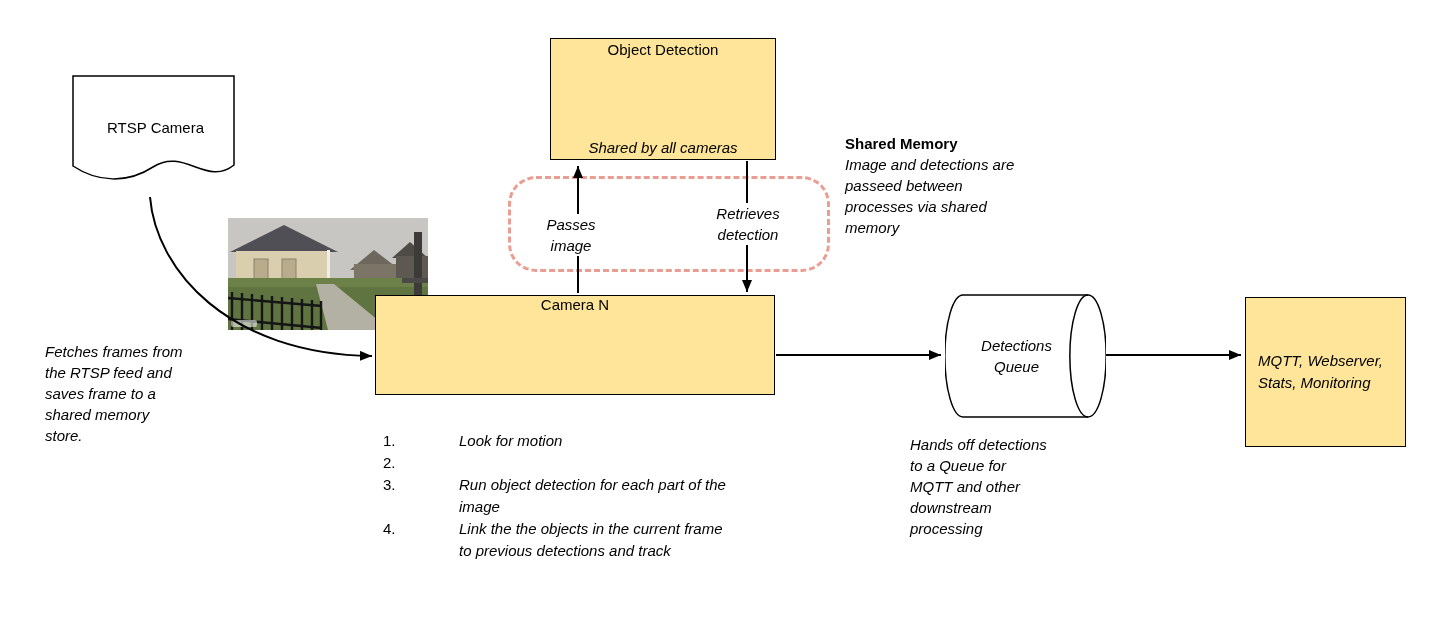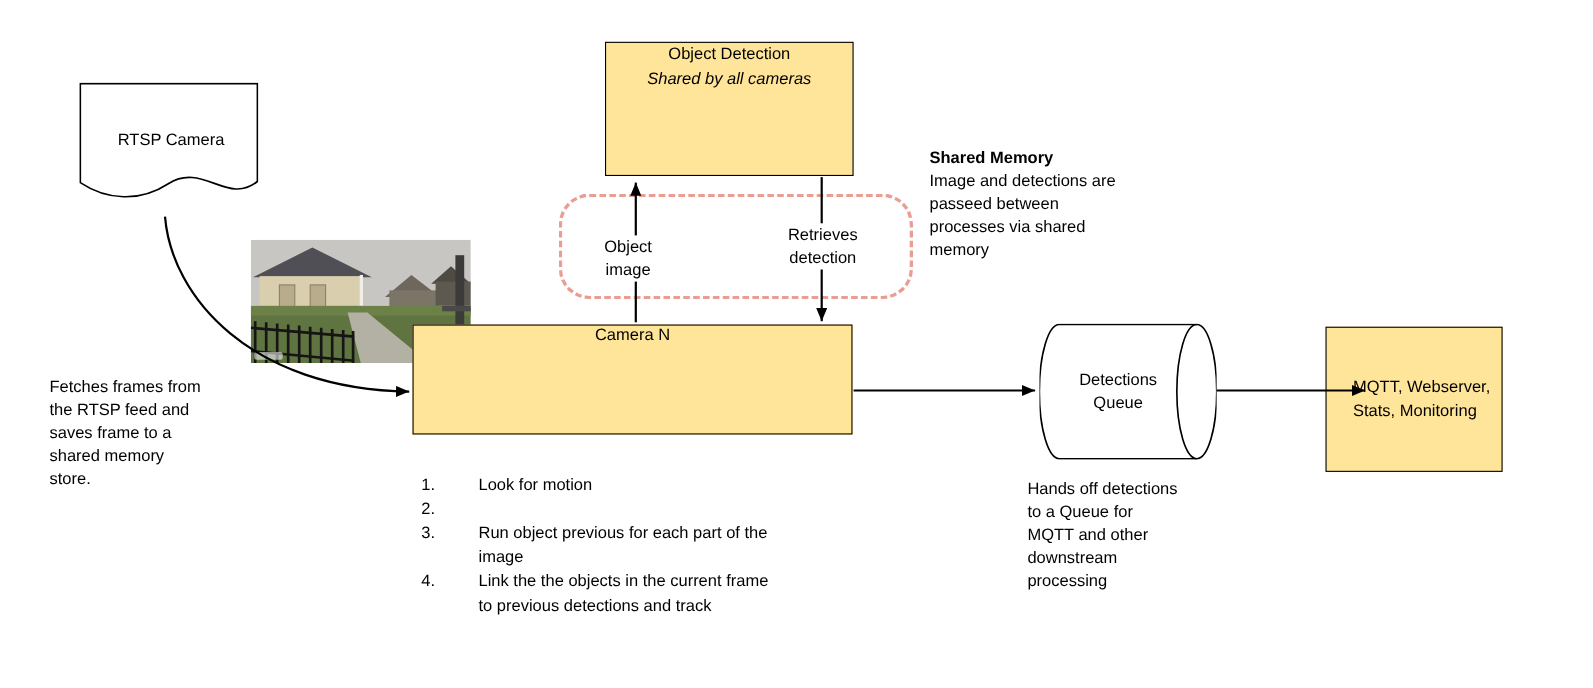--- a/index.html
+++ b/index.html
@@ -28,24 +28,24 @@
   .node {
     position: absolute;
     background: var(--node-fill, #ffe599);
     border: 1px solid var(--node-border, #000);
     z-index: 1;
   }
   .center-flex {
     display: flex;
     flex-direction: column;
     align-items: center;
-    justify-content: flex-start;
+    justify-content: space-between;
     text-align: center;
   }
-  .preline { white-space: pre-line; }
+  .preline { white-space: pre-line; font-style: italic; }
 
   
   .doc-shape { position: absolute; left: 72px; top: 75px; width: 167px; height: 122px; z-index: 1; }
   .doc-shape svg { position: absolute; left: 0; top: 0; }
   .doc-label { position: absolute; top: 44px; left: 0; width: 100%; text-align: center; }
 
   
   .photo { position: absolute; left: 228px; top: 218px; width: 200px; height: 112px; z-index: 1; }
 
   
@@ -72,43 +72,43 @@
   .lbl-passes { left: 538px; top: 214px; width: 66px; }
   .lbl-retrieves { left: 704px; top: 203px; width: 88px; }
 
   
   .camera-box { left: 375px; top: 295px; width: 400px; height: 100px; }
 
   
   .steps { position: absolute; left: 383px; top: 430px; width: 400px; z-index: 1; line-height: 22px; }
   .step { display: flex; }
   .step-num { width: 52px; flex: none; }
-  .step-text { width: 340px; }
+  .step-text { width: 340px; margin-left: 24px; }
 
   
   .note { position: absolute; z-index: 1; line-height: 21px; }
   .note-fetch { left: 45px; top: 341px; width: 190px; }
   .note-shared { left: 845px; top: 133px; width: 225px; }
   .note-shared .note-title { font-weight: bold; }
-  .note-queue { left: 934px; top: 434px; width: 180px; }
+  .note-queue { left: 910px; top: 434px; width: 180px; }
 
   
   .cylinder { position: absolute; left: 945px; top: 294px; width: 161px; height: 124px; z-index: 1; }
   .cylinder svg { position: absolute; left: 0; top: 0; }
   .cyl-label {
     position: absolute; left: 0; top: 0; width: 143px; height: 124px;
     display: flex; align-items: center; justify-content: center;
     text-align: center; line-height: 21px;
   }
 
   
   .mqtt-box {
-    left: 1205px; top: 297px; width: 161px; height: 132px;
+    left: 1245px; top: 297px; width: 161px; height: 150px;
     display: flex; align-items: center;
-    padding-left: 24px;
+    padding-left: 12px;
     line-height: 22px;
   }
 </style>
 </head>
 <body>
 
 <div class="canvas">
 
   <svg class="layer-arrows" viewBox="0 0 1448 625">
     <defs>
@@ -165,21 +165,21 @@
     </svg>
   </div>
 
   <div class="node center-flex od-box">
     <div>Object Detection</div>
     <div class="od-sub">Shared by all cameras</div>
   </div>
 
   <div class="dashed-region"></div>
 
-  <div class="arrow-label lbl-passes preline">Object
+  <div class="arrow-label lbl-passes preline">Passes
 image</div>
   <div class="arrow-label lbl-retrieves preline">Retrieves
 detection</div>
 
   <div class="node center-flex camera-box">
     <span>Camera N</span>
   </div>
 
   <div class="note note-fetch preline">Fetches frames from
 the RTSP feed and
@@ -198,21 +198,21 @@
   <div class="steps">
     <div class="step">
       <span class="step-num">1.</span>
       <span class="step-text preline">Look for motion</span>
     </div>
     <div class="step">
       <span class="step-num">2.</span>
     </div>
     <div class="step">
       <span class="step-num">3.</span>
-      <span class="step-text preline">Run object previous for each part of the
+      <span class="step-text preline">Run object detection for each part of the
 image</span>
     </div>
     <div class="step">
       <span class="step-num">4.</span>
       <span class="step-text preline">Link the the objects in the current frame
 to previous detections and track</span>
     </div>
   </div>
 
   <div class="cylinder">

